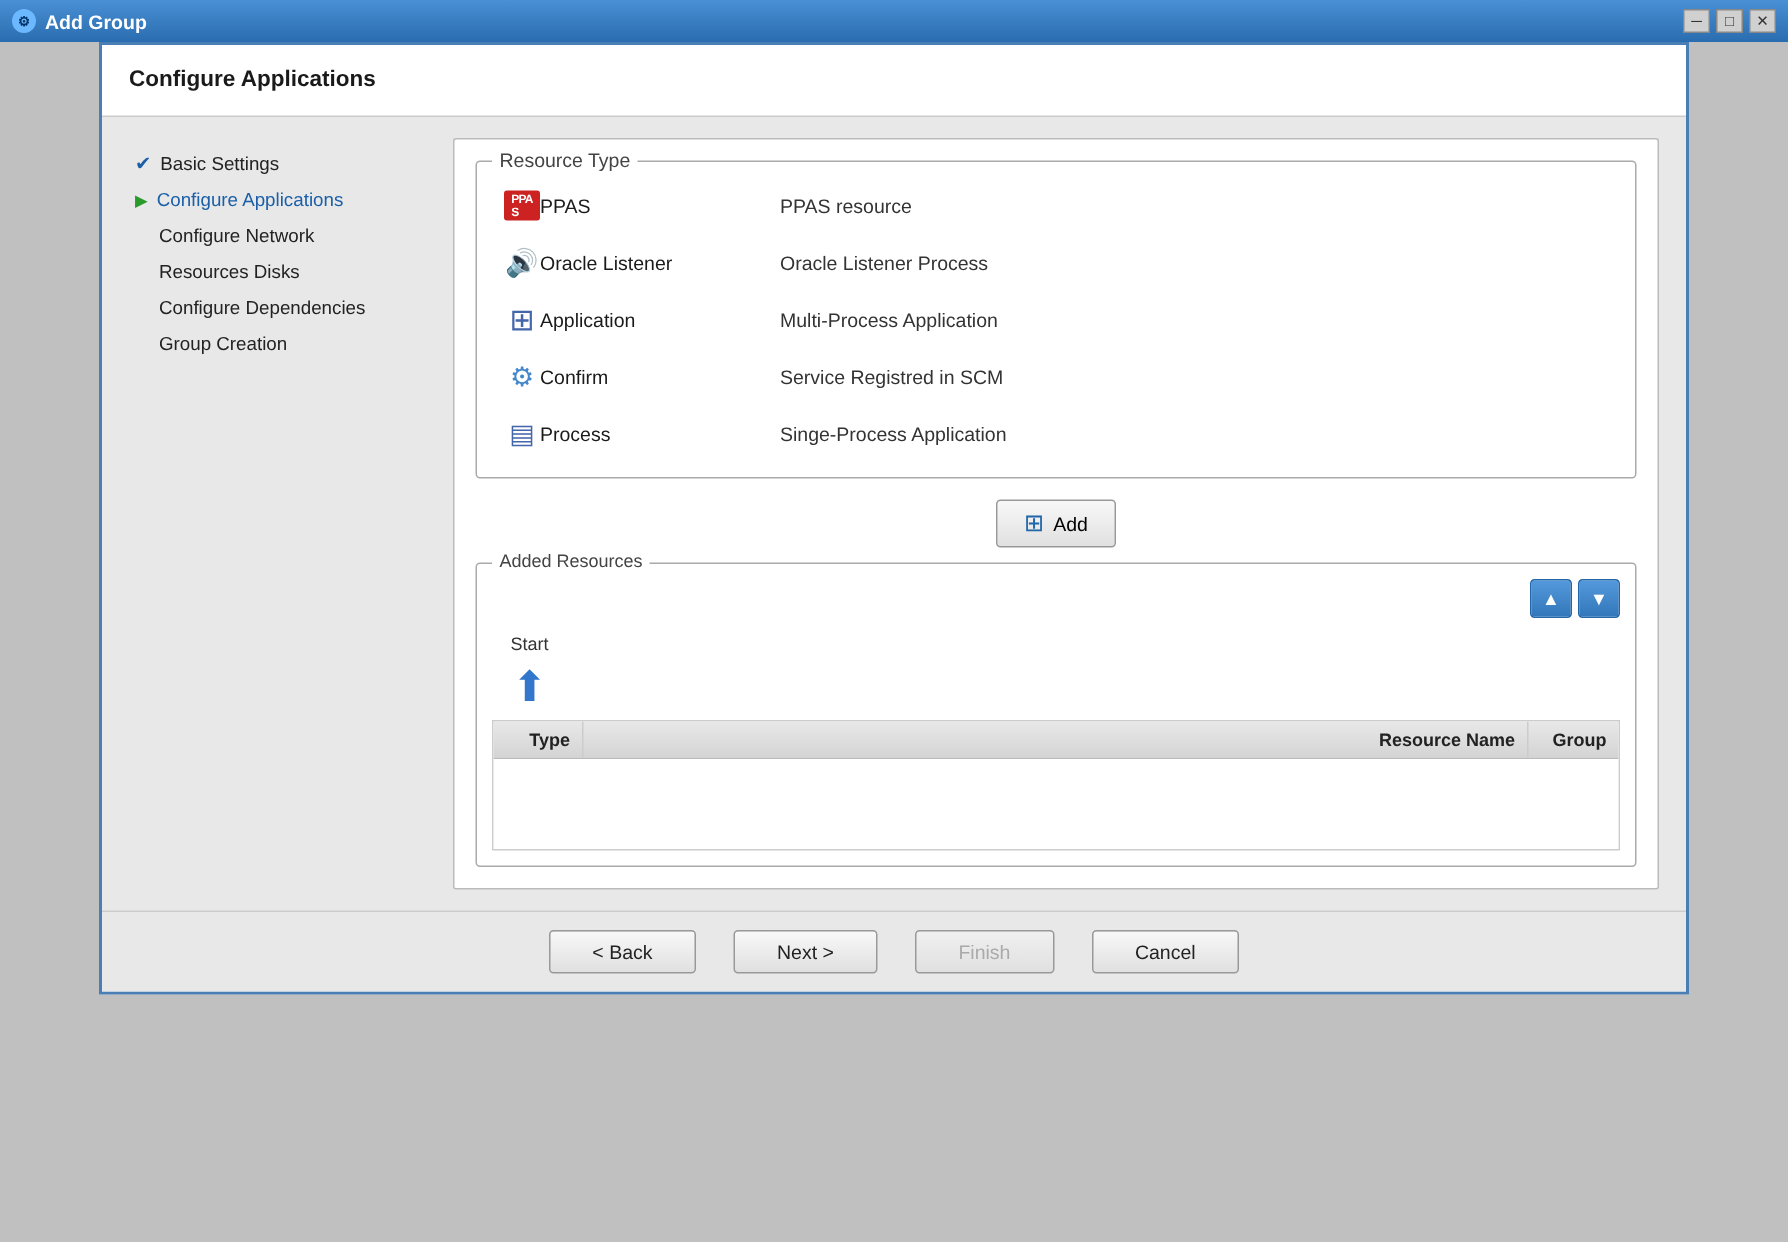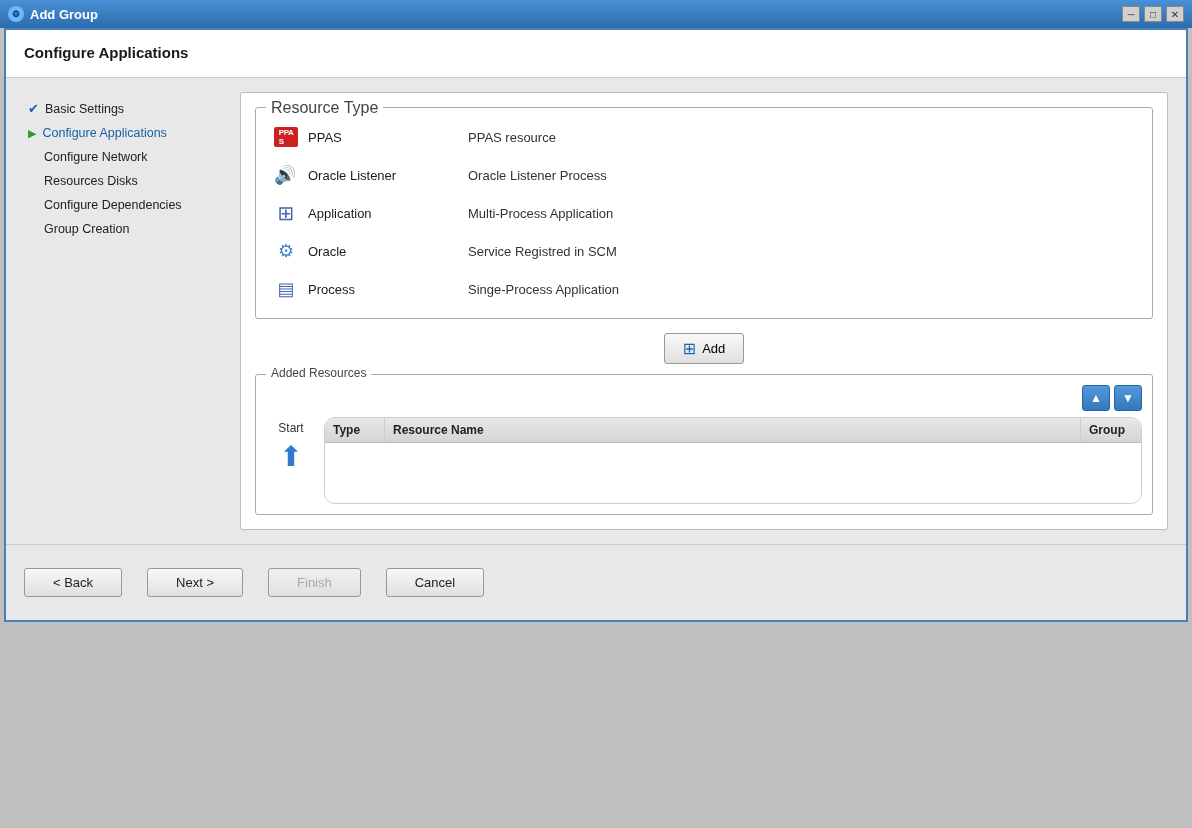--- a/index.html
+++ b/index.html
@@ -47,21 +47,21 @@
       background: #d0d0d0;
       border: 1px solid #888;
       display: flex; align-items: center; justify-content: center;
       font-size: 10px; cursor: pointer; color: #333;
     }
 
     
     .dialog {
       background: #f0f0f0;
       border: 2px solid #4a7fb5;
-      width: 1184px;
+      width: 1060px;
       margin: 0 auto;
       position: relative;
     }
 
     
     .dialog-header {
       padding: 14px 18px 10px 18px;
       border-bottom: 1px solid #ccc;
       background: white;
     }
@@ -130,41 +130,40 @@
       margin-bottom: 14px;
       position: relative;
       padding: 10px 14px 10px 14px;
     }
     .group-box-title {
       position: absolute;
       top: -9px;
       left: 10px;
       background: white;
       padding: 0 5px;
-      font-size: 16px;
+      font-size: 13px;
       color: #444;
     }
 
     
     .resource-list {
       display: flex;
       flex-direction: column;
       gap: 0;
     }
     .resource-row {
       display: flex;
       align-items: center;
       padding: 7px 4px;
       cursor: pointer;
       border-radius: 2px;
     }
     .resource-icon {
       width: 24px;
       height: 24px;
-      margin-right: 10px;
       display: flex; align-items: center; justify-content: center;
       font-size: 16px;
       flex-shrink: 0;
     }
     .resource-name {
       width: 160px;
       font-size: 13px;
       color: #1a1a1a;
     }
     .resource-desc {
@@ -244,20 +243,21 @@
       border-radius: 3px;
       cursor: pointer;
       display: flex; align-items: center; justify-content: center;
       color: white;
       font-size: 12px;
     }
 
     .resources-table-area {
       display: flex;
       gap: 8px;
+      flex-direction: column;
     }
 
     .start-col {
       display: flex;
       flex-direction: column;
       align-items: center;
       width: 50px;
       padding-top: 4px;
     }
     .start-label {
@@ -267,22 +267,23 @@
     }
     .start-arrow {
       font-size: 28px;
       color: #3377cc;
       line-height: 1;
     }
 
     .table-container {
       flex: 1;
       border: 1px solid #ccc;
-      border-radius: 11px;
+      border-radius: 0;
       overflow: hidden;
+      text-align: right;
     }
     .table-header {
       display: flex;
       background: linear-gradient(to bottom, #e8e8e8, #d4d4d4);
       border-bottom: 1px solid #bbb;
     }
     .th {
       padding: 5px 8px;
       font-size: 12px;
       font-weight: bold;
@@ -294,22 +295,23 @@
     .th.name { flex: 1; }
     .th.delete { width: 60px; }
     .table-body {
       min-height: 60px;
       background: white;
     }
 
     
     .dialog-footer {
       display: flex;
+      justify-content: center;
       gap: 25px;
-      padding: 23px 18px;
+      padding: 12px 18px;
       background: #e8e8e8;
       border-top: 1px solid #ccc;
     }
     .footer-btn {
       padding: 6px 28px;
       background: linear-gradient(to bottom, #f8f8f8, #e0e0e0);
       border: 1px solid #999;
       border-radius: 3px;
       cursor: pointer;
       font-size: 13px;
@@ -405,21 +407,21 @@
               <span style="font-size:20px;color:#4466aa;">⊞</span>
             </div>
             <span class="resource-name">Application</span>
             <span class="resource-desc">Multi-Process Application</span>
           </div>
 
           <div class="resource-row">
             <div class="resource-icon">
               <span style="font-size:18px;color:#4488cc;">⚙</span>
             </div>
-            <span class="resource-name">Oracle</span>
+            <span class="resource-name">Confirm</span>
             <span class="resource-desc">Service Registred in SCM</span>
           </div>
 
           <div class="resource-row">
             <div class="resource-icon">
               <span style="font-size:18px;color:#4466aa;">▤</span>
             </div>
             <span class="resource-name">Process</span>
             <span class="resource-desc">Singe-Process Application</span>
           </div>

